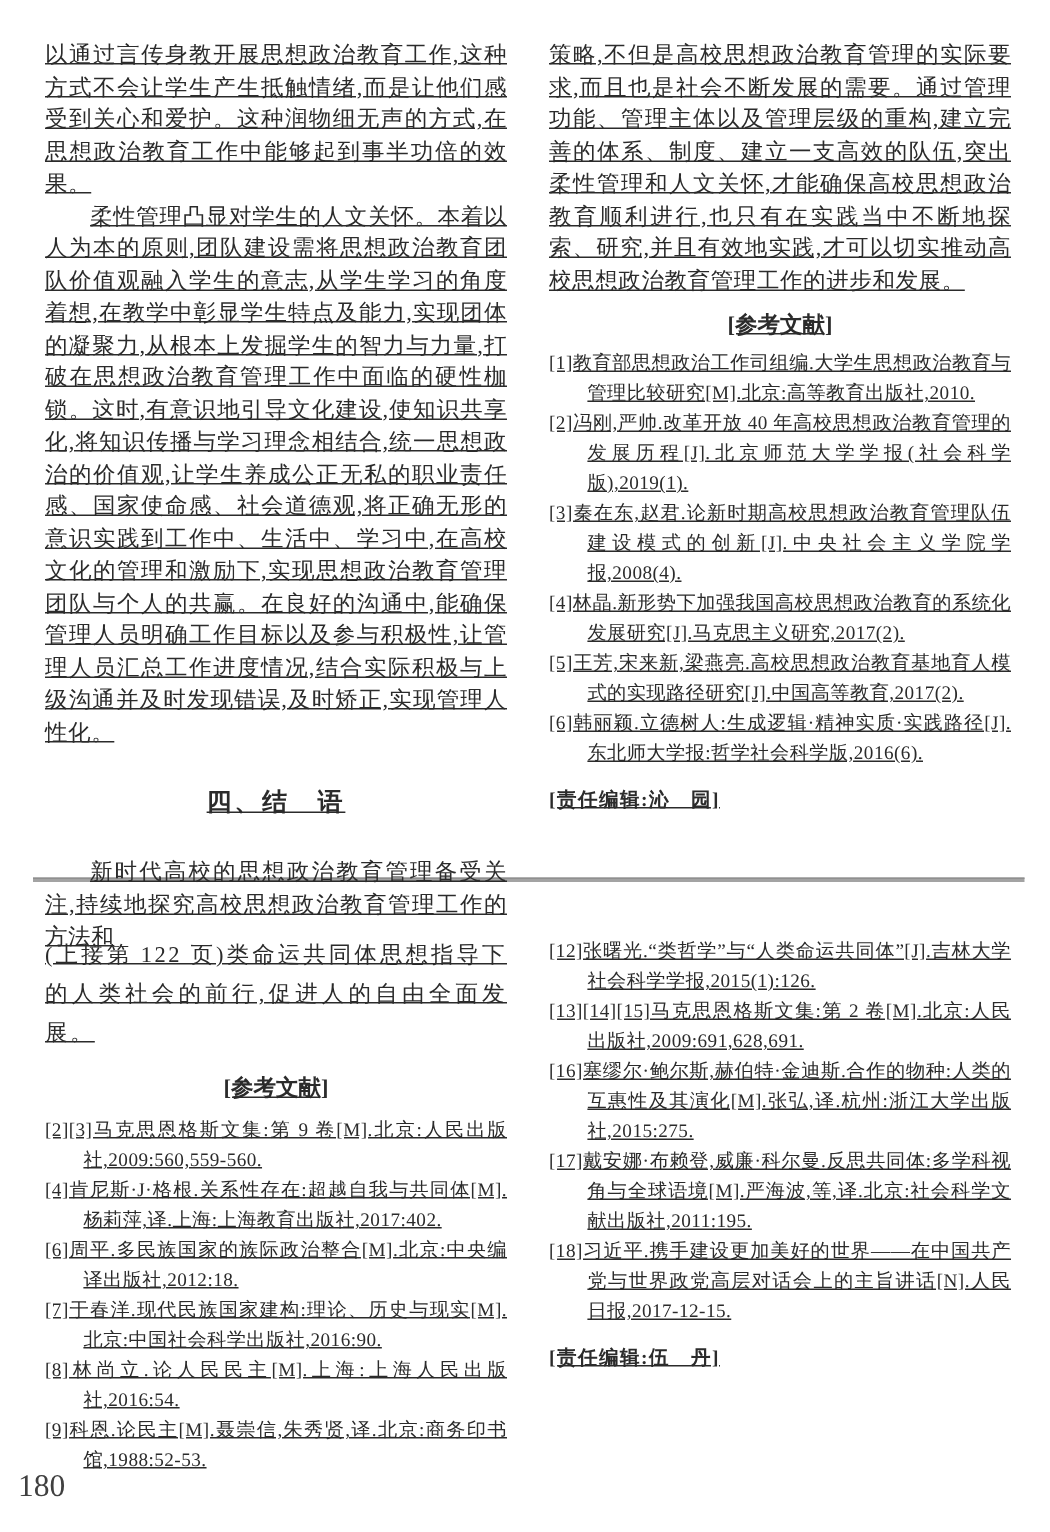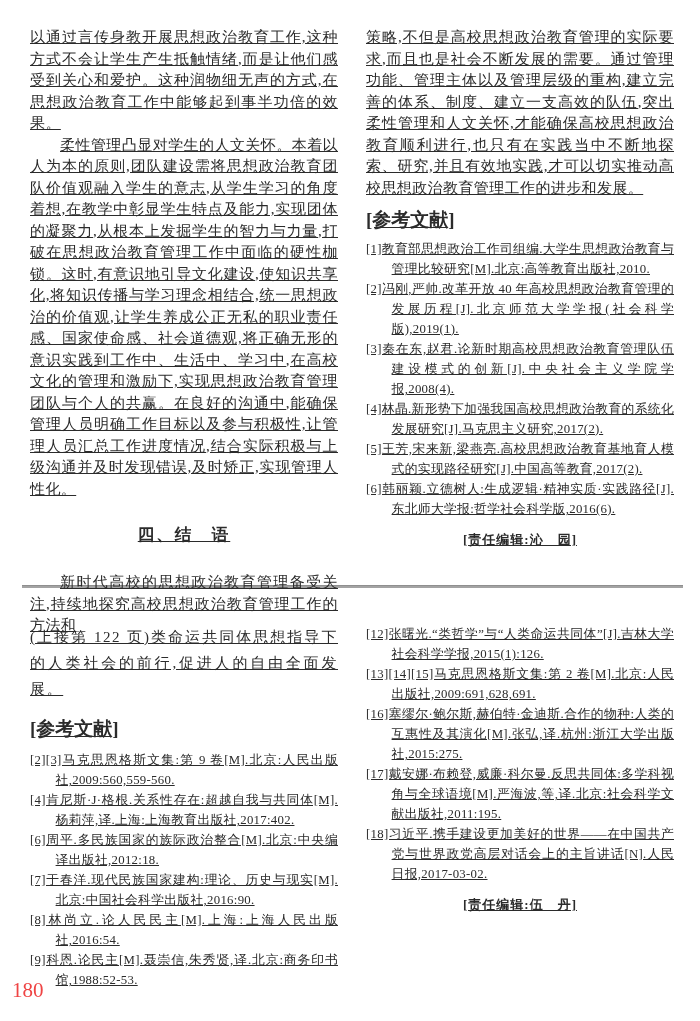--- a/index.html
+++ b/index.html
@@ -35,53 +35,53 @@
   }
   .sec-heading {
     margin: 24px 0 26px 0;
     text-align: center;
     font-size: 16.5px;
     font-weight: bold;
     letter-spacing: 2px;
   }
   .ref-heading {
     margin: 8px 0 6px 0;
-    text-align: left;
-    font-size: 19px;
+    text-align: center;
+    font-size: 15px;
     font-weight: bold;
   }
   .lower .ref-heading { margin: 14px 0 8px 0; }
   .refs { }
   .ref {
     font-size: 12.8px;
     line-height: 20px;
     text-align: justify;
     padding-left: 2em;
     text-indent: -2em;
     letter-spacing: 0.3px;
   }
   .editor {
     margin-top: 12px;
-    text-align: center;
+    text-align: left;
     font-size: 13px;
     font-weight: bold;
     letter-spacing: 1px;
   }
   .divider {
     height: 2px;
     background: #a3a3a3;
     border-top: 1px solid #8f8f8f;
     margin: 10px -8px 0 -8px;
   }
   .page-number {
     position: absolute;
     left: 12px;
     top: 978px;
     font-size: 21px;
-    color: #ef4444;
+    color: #404040;
     font-family: "Liberation Serif", "DejaVu Serif", serif;
   }
 </style>
 </head>
 <body>
 
 <div class="page">
 
   <div class="columns upper">
     <div class="col">
@@ -119,21 +119,21 @@
           <p class="ref">[8]林尚立.论人民民主[M].上海:上海人民出版社,2016:54.</p>
           <p class="ref">[9]科恩.论民主[M].聂崇信,朱秀贤,译.北京:商务印书馆,1988:52-53.</p>
         </div>
     </div>
     <div class="col">
       <div class="refs">
           <p class="ref">[12]张曙光.“类哲学”与“人类命运共同体”[J].吉林大学社会科学学报,2015(1):126.</p>
           <p class="ref">[13][14][15]马克思恩格斯文集:第 2 卷[M].北京:人民出版社,2009:691,628,691.</p>
           <p class="ref">[16]塞缪尔·鲍尔斯,赫伯特·金迪斯.合作的物种:人类的互惠性及其演化[M].张弘,译.杭州:浙江大学出版社,2015:275.</p>
           <p class="ref">[17]戴安娜·布赖登,威廉·科尔曼.反思共同体:多学科视角与全球语境[M].严海波,等,译.北京:社会科学文献出版社,2011:195.</p>
-          <p class="ref">[18]习近平.携手建设更加美好的世界——在中国共产党与世界政党高层对话会上的主旨讲话[N].人民日报,2017-03-02.</p>
+          <p class="ref">[18]习近平.携手建设更加美好的世界——在中国共产党与世界政党高层对话会上的主旨讲话[N].人民日报,2017-12-15.</p>
         </div>
       <p class="editor">[责任编辑:伍　丹]</p>
     </div>
   </div>
 
   <div class="page-number">180</div>
 
 </div>
 
 </body></html>

